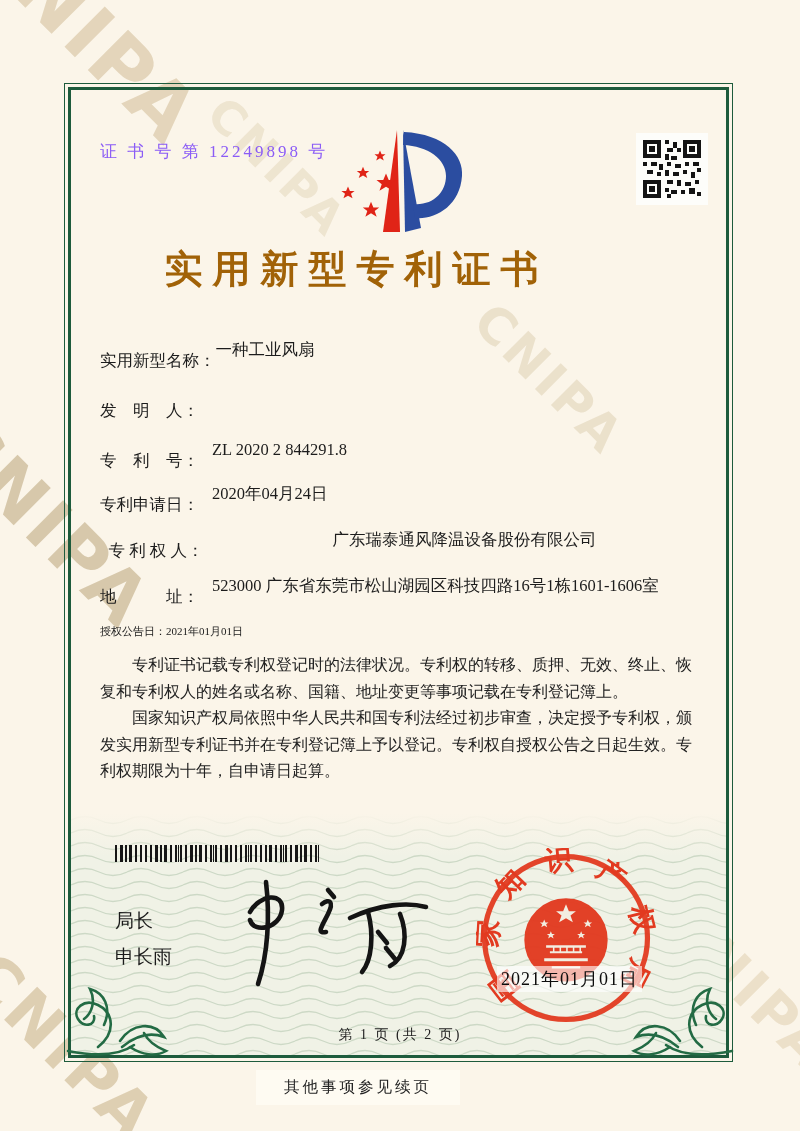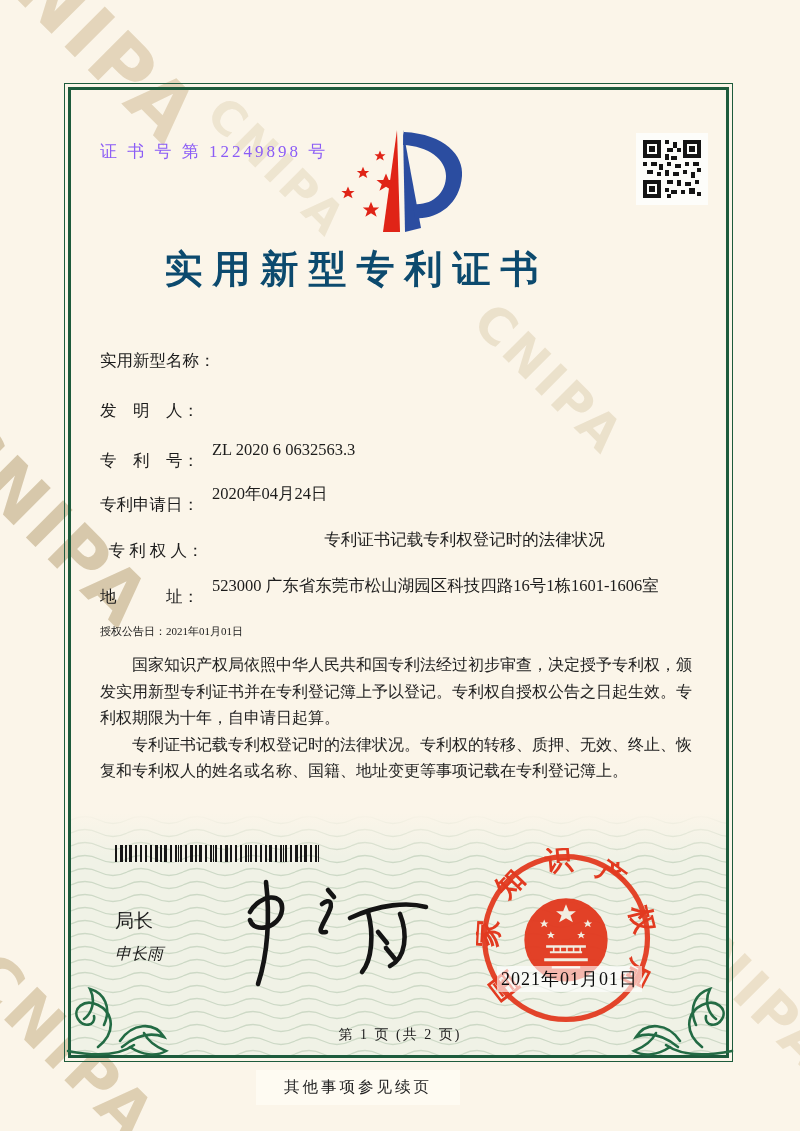--- a/index.html
+++ b/index.html
@@ -10,41 +10,41 @@
   .wm{position:absolute;font-family:"DejaVu Sans","Liberation Sans",sans-serif;
       font-weight:bold;transform:rotate(45deg);transform-origin:center;
       letter-spacing:4px;user-select:none;pointer-events:none;}
   
   .frame{position:absolute;left:68px;top:87px;width:655px;height:965px;
          border:3px solid #1d5b3c;outline:1px solid #1d5b3c;outline-offset:3px;}
   
   .certno{left:100px;top:140px;font-size:17px;letter-spacing:3px;color:#8b5cf6;}
   
   .title{left:0;top:244px;width:713px;text-align:center;font-size:38px;font-weight:bold;
-         letter-spacing:10px;color:#0c4a6e;}
+         letter-spacing:10px;color:#a16207;}
   
   .row{position:absolute;left:100px;font-size:16.5px;color:#1c1c1c;display:flex;}
   .row .lbl{flex:0 0 112px;white-space:nowrap;margin-top:13px;}
   .row .val{width:505px;line-height:26px;}
   .grant{position:absolute;left:100px;top:624px;font-size:11px;color:#1c1c1c;width:620px;display:flex;}
   .grant .g1{flex:0 0 282px;}
   
   .paras{left:100px;top:652px;width:602px;font-size:16px;line-height:26.5px;color:#222;}
   .paras p{margin:0;text-indent:2em;}
   
   .waveband{left:71px;top:813px;width:657px;height:243px;}
   
   .barcode{left:115px;top:845px;width:205px;height:17px;
     background-image:
       repeating-linear-gradient(90deg,transparent 0 27px,#f2f1e9 27px 30px),
       repeating-linear-gradient(90deg,#161616 0 2px,transparent 2px 5px),
       repeating-linear-gradient(90deg,#161616 0 1px,transparent 1px 7px);}
   
   .signer-title{left:115px;top:908px;font-size:19px;font-family:"Liberation Sans","DejaVu Sans",sans-serif;color:#1a1a1a;}
-  .signer-name{left:115px;top:944px;font-size:16px;font-family:"Liberation Sans","DejaVu Sans",sans-serif;color:#1a1a1a;font-style:italic;}
+  .signer-name{left:115px;top:944px;font-size:19px;font-family:"Liberation Sans","DejaVu Sans",sans-serif;color:#1a1a1a;}
   
   .sealdate{left:497px;top:966px;font-size:18px;color:#0d0d0d;letter-spacing:1px;
             background:rgba(255,255,255,.62);padding:1px 4px;}
   
   .pageinfo{left:0;top:1026px;width:800px;text-align:center;font-size:14px;color:#222;letter-spacing:2px;}
   .contnote{left:0;top:1070px;width:716px;text-align:center;}
   .contnote span{display:inline-block;background:#fefbf2;padding:7px 28px;font-size:15.5px;
                  letter-spacing:3px;color:#222;}
   .qrbox{left:636px;top:133px;width:72px;height:72px;background:#fdfdfa;}
 </style>
@@ -152,48 +152,49 @@
       <rect x="27" y="26" width="2" height="2"></rect>
         <rect x="12" y="27" width="2" height="2"></rect>
     </g>
   </svg>
 </div>
 
 <div class="abs title">实用新型专利证书</div>
 
 <div class="row" style="top:337px;">
   <span class="lbl">实用新型名称：</span>
+  <span class="val">一种工业风扇</span>
 </div>
 <div class="row" style="top:387px;">
   <span class="lbl">发　明　人：</span>
 </div>
 <div class="row" style="top:437px;">
   <span class="lbl">专　利　号：</span>
-  <span class="val">ZL 2020 6 0632563.3</span>
+  <span class="val">ZL 2020 2 844291.8</span>
 </div>
 <div class="row" style="top:481px;">
   <span class="lbl">专利申请日：</span>
   <span class="val">2020年04月24日</span>
 </div>
 <div class="row" style="top:527px;text-align:center;">
   <span class="lbl">专 利 权 人：</span>
-  <span class="val">专利证书记载专利权登记时的法律状况</span>
+  <span class="val">广东瑞泰通风降温设备股份有限公司</span>
 </div>
 <div class="row" style="top:573px;">
   <span class="lbl">地　　　址：</span>
   <span class="val">523000 广东省东莞市松山湖园区科技四路16号1栋1601-1606室</span>
 </div>
 
 <div class="grant">
   <span class="g1"><span>授权公告日：</span><span>2021年01月01日</span></span>
 </div>
 
 <div class="abs paras">
+  <p>专利证书记载专利权登记时的法律状况。专利权的转移、质押、无效、终止、恢复和专利权人的姓名或名称、国籍、地址变更等事项记载在专利登记簿上。</p>
   <p>国家知识产权局依照中华人民共和国专利法经过初步审查，决定授予专利权，颁发实用新型专利证书并在专利登记簿上予以登记。专利权自授权公告之日起生效。专利权期限为十年，自申请日起算。</p>
-  <p>专利证书记载专利权登记时的法律状况。专利权的转移、质押、无效、终止、恢复和专利权人的姓名或名称、国籍、地址变更等事项记载在专利登记簿上。</p>
 </div>
 
 <div class="abs barcode"></div>
 
 <div class="abs signer-title">局长</div>
 <div class="abs signer-name">申长雨</div>
 
 <svg class="abs" style="left:228px;top:872px;" width="210" height="120" viewBox="0 0 210 120">
   <g fill="none" stroke="#141414" stroke-width="4.6" stroke-linecap="round">
     <path d="M22,40 C32,22 56,20 54,38 C52,56 26,62 22,48"></path>

